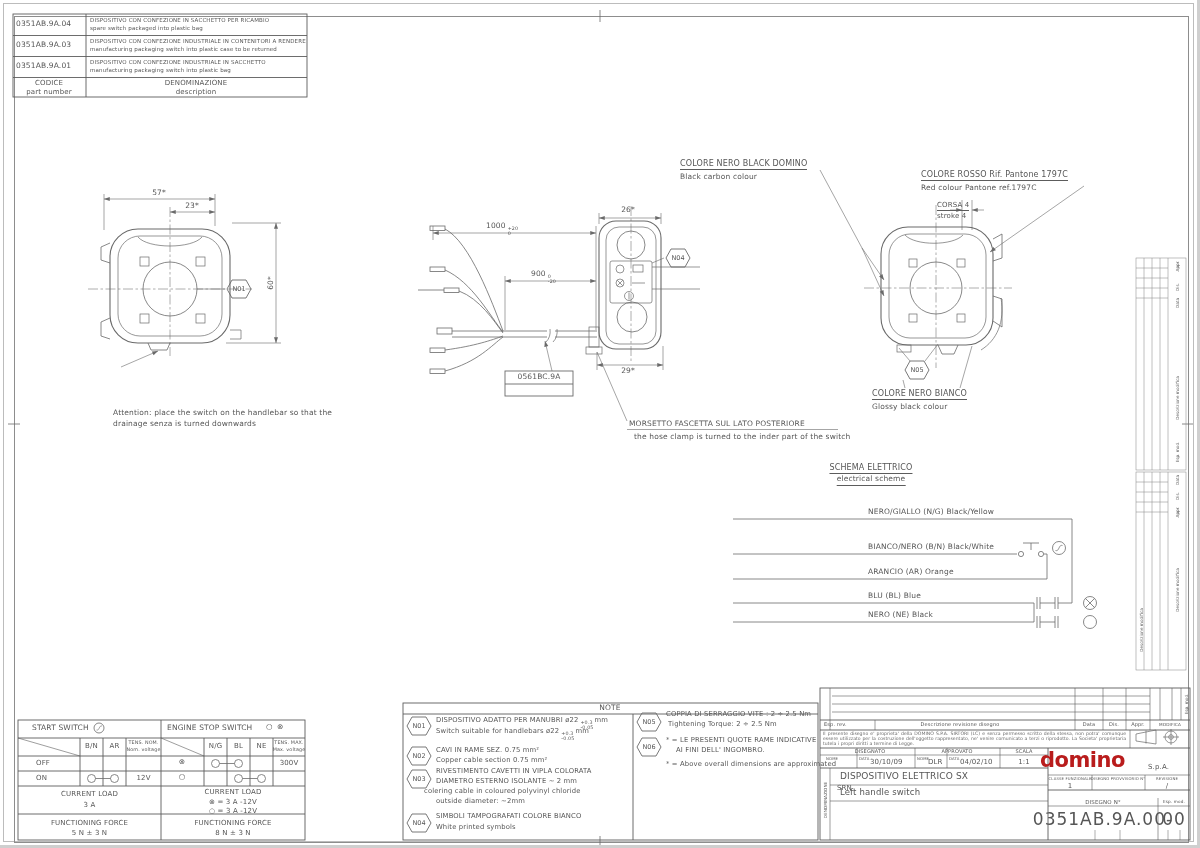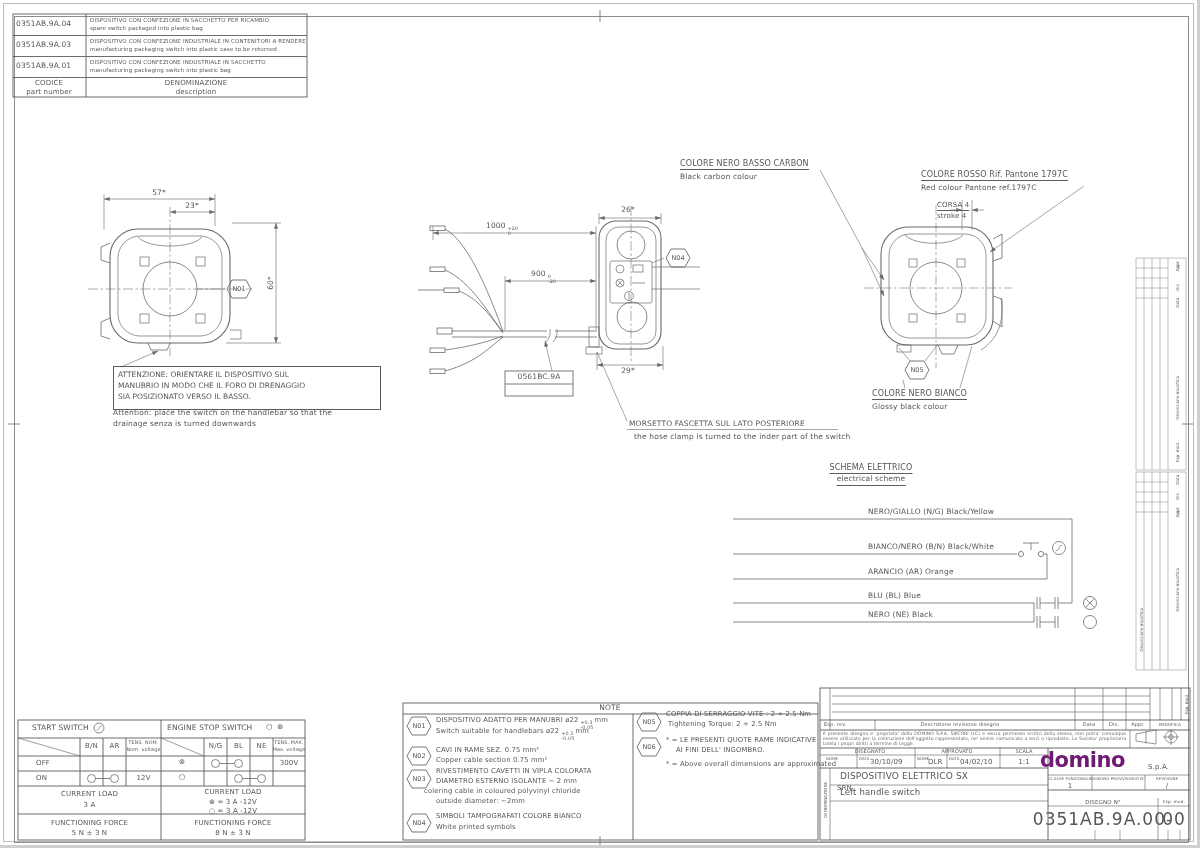--- a/index.html
+++ b/index.html
@@ -17,21 +17,21 @@
   .s55{font-size:5.5px;} .s5{font-size:5px;} .s48{font-size:4.8px;} .s42{font-size:4.2px;} .s38{font-size:3.8px;}
   .s9{font-size:9px;} .s85{font-size:8.5px;} .s13{font-size:17px;letter-spacing:1px;}
   .tolst{display:inline-flex;flex-direction:column;vertical-align:-2px;font-size:4.8px;line-height:1.05;margin-left:2px;margin-right:1px;}
   .hex{position:absolute;width:26px;height:20px;z-index:2;}
   .hex svg{position:absolute;left:0;top:0;}
   .hex i{position:absolute;inset:0;font-style:normal;font-size:6.5px;display:flex;align-items:center;justify-content:center;letter-spacing:0;}
   .attbox{position:absolute;left:113px;top:366px;width:258px;height:38px;border:1px solid #5c5c5c;
           padding:2px 4px;font-size:7.5px;line-height:11px;white-space:nowrap;z-index:2;}
   .legal{position:absolute;left:823px;top:730.5px;width:303px;height:17px;font-size:4.6px;line-height:5.4px;
          text-align:justify;color:#6a6a6a;z-index:2;overflow:hidden;}
-  .logo{position:absolute;left:1040px;top:748px;font-size:21px;font-weight:bold;letter-spacing:-.5px;color:#701a75;z-index:2;}
+  .logo{position:absolute;left:1040px;top:748px;font-size:21px;font-weight:bold;letter-spacing:-.5px;color:#b91c1c;z-index:2;}
 </style>
 </head>
 <body>
 
 <div id="page">
   <div class="frame-outer"></div>
   <div class="frame-inner"></div>
 
   <svg class="ov" width="1197" height="845" viewBox="0 0 1197 845">
     <defs>
@@ -338,25 +338,20 @@
 
   <span class="lb s75 cc" style="left:159px;top:189px">57*</span>
   <span class="lb s75 cc" style="left:192px;top:202px">23*</span>
   <span class="rot s75" style="left:270px;top:283px">60*</span>
   <span class="hex" style="left:226px;top:279px">
     <svg width="26" height="20" viewBox="0 0 26 20">
         <polygon points="6,1 20,1 25,10 20,19 6,19 1,10" fill="none" stroke="#6a6a6a" stroke-width=".9"></polygon>
       </svg>
     <i>N01</i>
   </span>
-  <div class="attbox">
-    <div>ATTENZIONE: ORIENTARE IL DISPOSITIVO SUL</div>
-    <div>MANUBRIO IN MODO CHE IL FORO DI DRENAGGIO</div>
-    <div>SIA POSIZIONATO VERSO IL BASSO.</div>
-  </div>
   <span class="lb s75" style="left:113px;top:409px">Attention: place the switch on the handlebar so that the</span>
   <span class="lb s75" style="left:113px;top:420px">drainage senza is turned downwards</span>
 
   <span class="lb s75" style="left:486px;top:222px"><i>1000</i><span class="tolst">
         <i>+20</i>
         <i>0</i>
       </span></span>
   <span class="lb s75" style="left:531px;top:270px"><i>900</i><span class="tolst">
         <i>0</i>
         <i>-20</i>
@@ -366,21 +361,21 @@
   <span class="lb s75 cc" style="left:539px;top:373px">0561BC.9A</span>
   <span class="hex" style="left:665px;top:248px">
     <svg width="26" height="20" viewBox="0 0 26 20">
         <polygon points="6,1 20,1 25,10 20,19 6,19 1,10" fill="none" stroke="#6a6a6a" stroke-width=".9"></polygon>
       </svg>
     <i>N04</i>
   </span>
   <span class="lb s75" style="left:629px;top:420px">MORSETTO FASCETTA SUL LATO POSTERIORE</span>
   <span class="lb s75" style="left:634px;top:433px">the hose clamp is turned to the inder part of the switch</span>
 
-  <span class="lb u" style="left:680px;top:159px">COLORE NERO BASSO CARBON</span>
+  <span class="lb u" style="left:680px;top:159px">COLORE NERO BLACK DOMINO</span>
   <span class="lb s75" style="left:680px;top:173px">Black carbon colour</span>
   <span class="lb u" style="left:921px;top:170px">COLORE ROSSO Rif. Pantone 1797C</span>
   <span class="lb s75" style="left:921px;top:184px">Red colour Pantone ref.1797C</span>
   <span class="lb s7 u" style="left:937px;top:201px">CORSA 4</span>
   <span class="lb s7" style="left:937px;top:212px">stroke 4</span>
   <span class="lb u" style="left:872px;top:389px">COLORE NERO BIANCO</span>
   <span class="lb s75" style="left:872px;top:403px">Glossy black colour</span>
   <span class="hex" style="left:904px;top:360px">
     <svg width="26" height="20" viewBox="0 0 26 20">
         <polygon points="6,1 20,1 25,10 20,19 6,19 1,10" fill="none" stroke="#6a6a6a" stroke-width=".9"></polygon>

